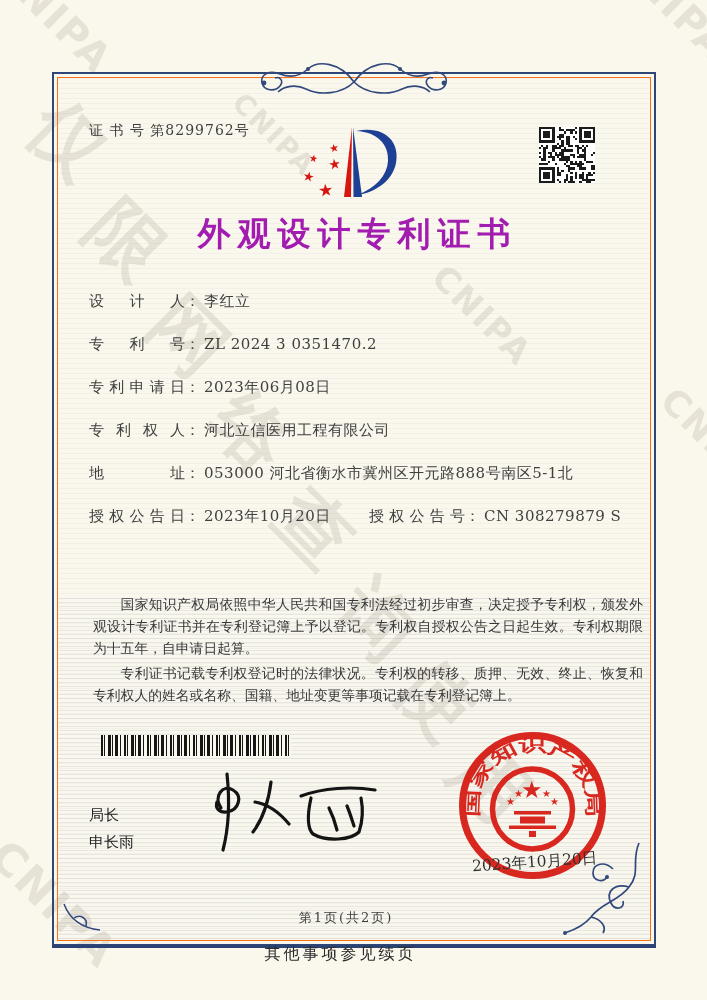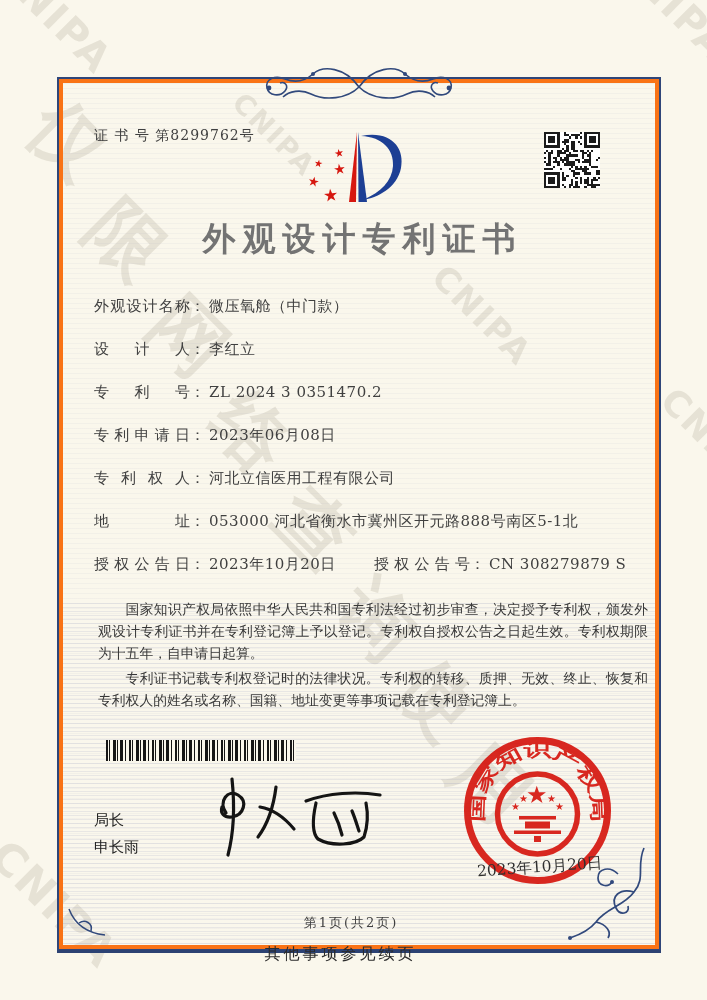--- a/index.html
+++ b/index.html
@@ -12,36 +12,36 @@
   
   .wm{
     position:absolute;z-index:0;
     font-family:"DejaVu Sans","Liberation Sans",sans-serif;
     font-weight:700;color:#dbd6c8;opacity:.62;letter-spacing:2px;
     transform:rotate(45deg);white-space:nowrap;user-select:none;
   }
   
   .frame{
     position:absolute;left:57px;top:77px;width:592px;height:862px;
-    border:6px solid #f97316;z-index:1;
+    border:1px solid #f97316;z-index:1;
   }
   .frame::before{
     content:"";position:absolute;inset:-6px;border:2.5px solid #2f4679;pointer-events:none;
   }
   .frame-bottom-line{position:absolute;left:-6px;right:-6px;bottom:-8px;height:3.5px;background:#2c4273;}
   .stripes-full{position:absolute;inset:0;background:repeating-linear-gradient(180deg,rgba(150,155,190,.08) 0 1px,transparent 1px 5px);pointer-events:none;}
   .stripes-lower{position:absolute;left:0;right:0;top:520px;bottom:0;background:repeating-linear-gradient(180deg,rgba(140,145,185,.16) 0 1px,transparent 1px 4px);pointer-events:none;}
   .ornament{position:absolute;z-index:2;}
   
   .cert-no{position:absolute;left:31px;top:44px;font-size:14px;color:#3f3f3f;letter-spacing:1px;z-index:3;}
   .logo{position:absolute;left:238px;top:43px;z-index:3;}
   .qr{position:absolute;left:481px;top:49px;width:56px;height:56px;z-index:3;}
   .doc-title{
     position:absolute;left:0;right:0;top:134px;text-align:center;
-    font-size:33px;font-weight:700;color:#737373;letter-spacing:7px;padding-left:7px;z-index:3;
+    font-size:33px;font-weight:700;color:#a21caf;letter-spacing:7px;padding-left:7px;z-index:3;
   }
   .fields{position:absolute;left:31px;right:20px;top:214px;z-index:3;font-size:15px;color:#404040;}
   .frow{height:43px;position:relative;}
   .flabel{display:inline-block;width:96px;text-align:justify;text-align-last:justify;vertical-align:top;}
   .fcolon{margin-right:4px;}
   .fvalue{letter-spacing:.5px;}
   .pair2{position:absolute;left:280px;top:0;}
   .paras{position:absolute;left:31px;width:558px;top:512px;z-index:3;
     font-size:13.8px;line-height:21.8px;text-align:justify;color:#383838;}
   .paras p{margin:4px;text-indent:2em;}
@@ -329,23 +329,20 @@
       <rect x="44.800000000000004" y="4.48" width="6.720000000000001" height="6.720000000000001" fill="#1b1b1b"></rect>
       <rect x="0" y="40.32000000000001" width="15.680000000000001" height="15.680000000000001" fill="#1b1b1b"></rect>
       <rect x="2.24" y="42.56" width="11.200000000000001" height="11.200000000000001" fill="#ffffff"></rect>
       <rect x="4.48" y="44.800000000000004" width="6.720000000000001" height="6.720000000000001" fill="#1b1b1b"></rect>
     </svg>
 
   <div class="doc-title">外观设计专利证书</div>
 
   <div class="fields">
     <div class="frow">
-      <span class="flabel">外观设计名称</span><span class="fcolon">：</span><span class="fvalue">微压氧舱（中门款）</span>
-    </div>
-    <div class="frow">
       <span class="flabel">设计人</span><span class="fcolon">：</span><span class="fvalue">李红立</span>
     </div>
     <div class="frow">
       <span class="flabel">专利号</span><span class="fcolon">：</span><span class="fvalue">ZL 2024 3 0351470.2</span>
     </div>
     <div class="frow">
       <span class="flabel">专利申请日</span><span class="fcolon">：</span><span class="fvalue">2023年06月08日</span>
     </div>
     <div class="frow">
       <span class="flabel">专利权人</span><span class="fcolon">：</span><span class="fvalue">河北立信医用工程有限公司</span>

